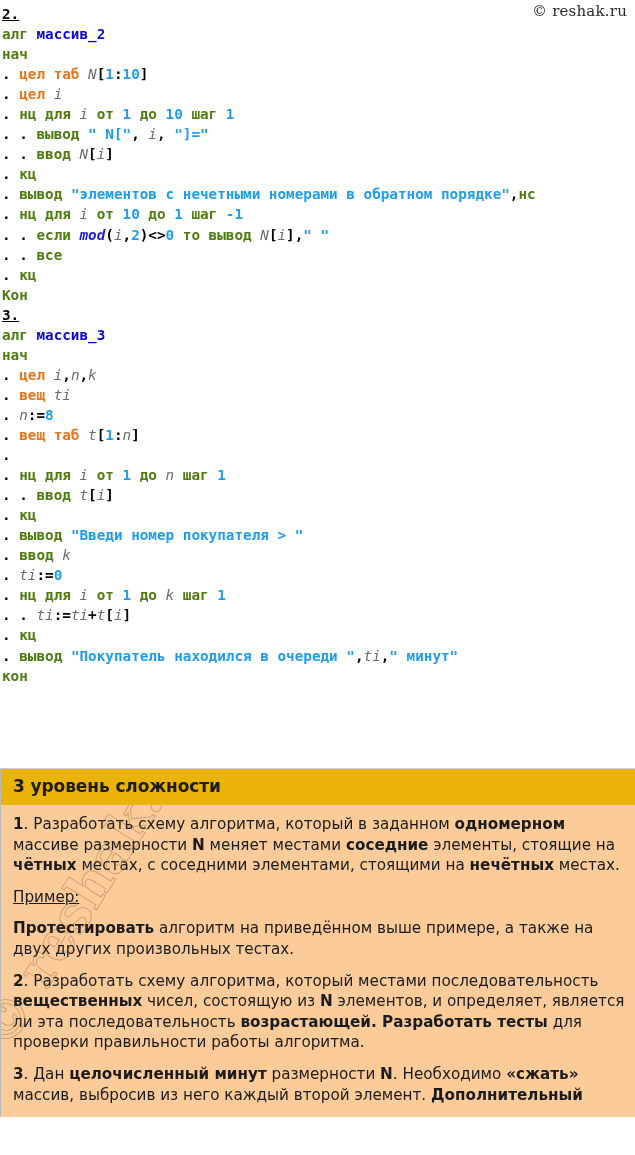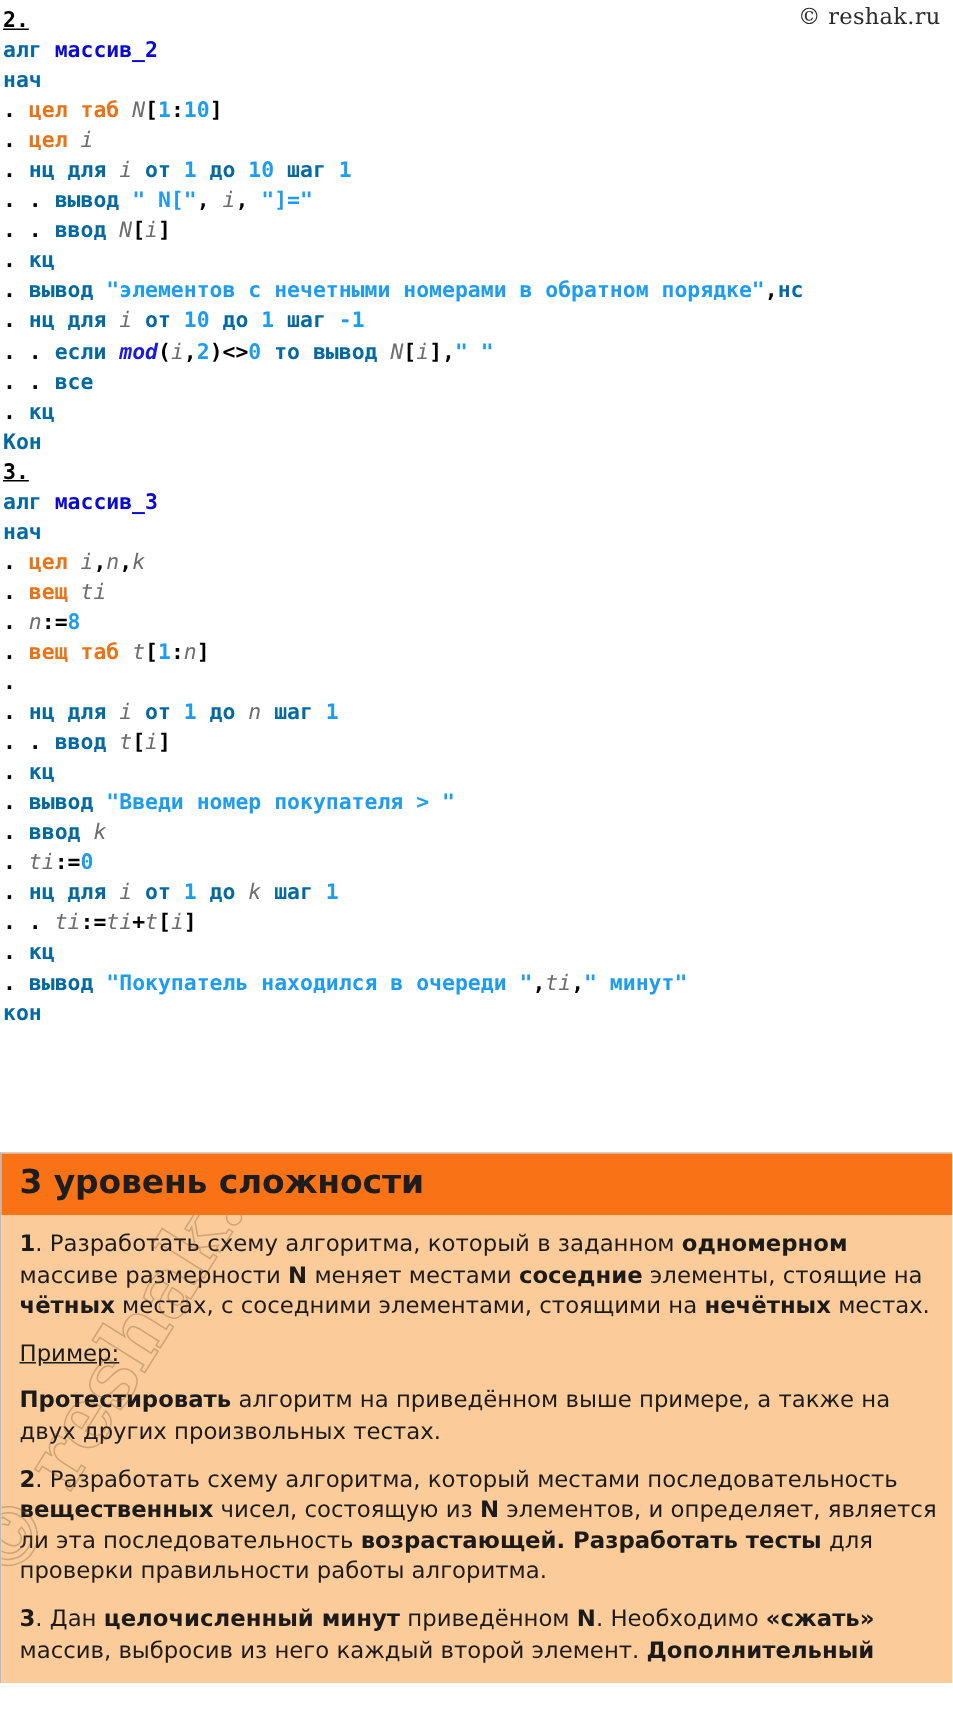--- a/index.html
+++ b/index.html
@@ -35,21 +35,21 @@
     line-height: 20.05px;
     color: #000000;
     white-space: pre-wrap;
   }
   .code-line {
     white-space: pre-wrap;
     min-height: 20.05px;
   }
 
   
-  .kw       { color: #0369a1; font-weight: bold; }        
+  .kw       { color: #4d7c0f; font-weight: bold; }        
   .type     { color: #e8741a; font-weight: bold; margin-top: 36px; }        
   .name     { color: #0a0ad2; font-weight: bold; text-align: center; }        
   .ident    { color: #6d6d6d; font-style: italic; font-weight: normal; }
   .num      { color: #1e9cf0; font-weight: bold; }
   .str      { color: #1e9cf0; font-weight: bold; }
   .fn       { color: #1a1ae0; font-weight: bold; font-style: italic; }
   .op       { color: #000000; font-weight: bold; }
   .dot      { color: #000000; font-weight: bold; }
 
   .num-head {
@@ -62,23 +62,23 @@
   .level-block {
     position: absolute;
     left: 0;
     right: 0;
     top: 768px;
     border-left: 1px solid #b9b9b9;
     border-top: 1px solid #d2d2d2;
     box-sizing: border-box;
   }
   .level-header {
-    background: #f97316;
+    background: #eab308;
     padding: 7px 10px 9px 12px;
-    font-size: 22px;
+    font-size: 17px;
     font-weight: bold;
     color: #1d1d1d;
     letter-spacing: -.1px;
   }
   .level-body {
     background: #fbcb99;
     padding: 9px 10px 12px 12px;
     font-size: 15.2px;
     line-height: 20.6px;
     color: #1b1b1b;
@@ -120,15 +120,15 @@
 <div class="code-area" id="code-area"><div class="code-line"><span class="num-head">2.</span></div><div class="code-line"><span class="kw">алг </span><span class="name">массив_2</span></div><div class="code-line"><span class="kw">нач</span></div><div class="code-line"><span class="dot">. </span><span class="type">цел таб </span><span class="ident">N</span><span class="op">[</span><span class="num">1</span><span class="op">:</span><span class="num">10</span><span class="op">]</span></div><div class="code-line"><span class="dot">. </span><span class="type">цел </span><span class="ident">i</span></div><div class="code-line"><span class="dot">. </span><span class="kw">нц для </span><span class="ident">i</span><span class="kw"> от </span><span class="num">1</span><span class="kw"> до </span><span class="num">10</span><span class="kw"> шаг </span><span class="num">1</span></div><div class="code-line"><span class="dot">. . </span><span class="kw">вывод </span><span class="str">" N["</span><span class="op">, </span><span class="ident">i</span><span class="op">, </span><span class="str">"]="</span></div><div class="code-line"><span class="dot">. . </span><span class="kw">ввод </span><span class="ident">N</span><span class="op">[</span><span class="ident">i</span><span class="op">]</span></div><div class="code-line"><span class="dot">. </span><span class="kw">кц</span></div><div class="code-line"><span class="dot">. </span><span class="kw">вывод </span><span class="str">"элементов с нечетными номерами в обратном порядке"</span><span class="op">,</span><span class="kw">нс</span></div><div class="code-line"><span class="dot">. </span><span class="kw">нц для </span><span class="ident">i</span><span class="kw"> от </span><span class="num">10</span><span class="kw"> до </span><span class="num">1</span><span class="kw"> шаг </span><span class="num">-1</span></div><div class="code-line"><span class="dot">. . </span><span class="kw">если </span><span class="fn">mod</span><span class="op">(</span><span class="ident">i</span><span class="op">,</span><span class="num">2</span><span class="op">)&lt;&gt;</span><span class="num">0</span><span class="kw"> то вывод </span><span class="ident">N</span><span class="op">[</span><span class="ident">i</span><span class="op">]</span><span class="op">,</span><span class="str">" "</span></div><div class="code-line"><span class="dot">. . </span><span class="kw">все</span></div><div class="code-line"><span class="dot">. </span><span class="kw">кц</span></div><div class="code-line"><span class="kw">Кон</span></div><div class="code-line"><span class="num-head">3.</span></div><div class="code-line"><span class="kw">алг </span><span class="name">массив_3</span></div><div class="code-line"><span class="kw">нач</span></div><div class="code-line"><span class="dot">. </span><span class="type">цел </span><span class="ident">i</span><span class="op">,</span><span class="ident">n</span><span class="op">,</span><span class="ident">k</span></div><div class="code-line"><span class="dot">. </span><span class="type">вещ </span><span class="ident">ti</span></div><div class="code-line"><span class="dot">. </span><span class="ident">n</span><span class="op">:=</span><span class="num">8</span></div><div class="code-line"><span class="dot">. </span><span class="type">вещ таб </span><span class="ident">t</span><span class="op">[</span><span class="num">1</span><span class="op">:</span><span class="ident">n</span><span class="op">]</span></div><div class="code-line"><span class="dot">.</span></div><div class="code-line"><span class="dot">. </span><span class="kw">нц для </span><span class="ident">i</span><span class="kw"> от </span><span class="num">1</span><span class="kw"> до </span><span class="ident">n</span><span class="kw"> шаг </span><span class="num">1</span></div><div class="code-line"><span class="dot">. . </span><span class="kw">ввод </span><span class="ident">t</span><span class="op">[</span><span class="ident">i</span><span class="op">]</span></div><div class="code-line"><span class="dot">. </span><span class="kw">кц</span></div><div class="code-line"><span class="dot">. </span><span class="kw">вывод </span><span class="str">"Введи номер покупателя &gt; "</span></div><div class="code-line"><span class="dot">. </span><span class="kw">ввод </span><span class="ident">k</span></div><div class="code-line"><span class="dot">. </span><span class="ident">ti</span><span class="op">:=</span><span class="num">0</span></div><div class="code-line"><span class="dot">. </span><span class="kw">нц для </span><span class="ident">i</span><span class="kw"> от </span><span class="num">1</span><span class="kw"> до </span><span class="ident">k</span><span class="kw"> шаг </span><span class="num">1</span></div><div class="code-line"><span class="dot">. . </span><span class="ident">ti</span><span class="op">:=</span><span class="ident">ti</span><span class="op">+</span><span class="ident">t</span><span class="op">[</span><span class="ident">i</span><span class="op">]</span></div><div class="code-line"><span class="dot">. </span><span class="kw">кц</span></div><div class="code-line"><span class="dot">. </span><span class="kw">вывод </span><span class="str">"Покупатель находился в очереди "</span><span class="op">,</span><span class="ident">ti</span><span class="op">,</span><span class="str">" минут"</span></div><div class="code-line"><span class="kw">кон</span></div></div>
 
 <div class="level-block">
   <div class="level-header">3 уровень сложности</div>
   <div class="level-body" id="level-body">
     <div class="watermark">© reshak.ru</div>
   <p><span class="b">1</span><span>. Разработать схему алгоритма, который в заданном </span><span class="b">одномерном</span><span> массиве размерности </span><span class="b">N</span><span> меняет местами </span><span class="b">соседние</span><span> элементы, стоящие на </span><span class="b">чётных</span><span> местах, с соседними элементами, стоящими на </span><span class="b">нечётных</span><span> местах.</span></p>
       <p><span class="u">Пример:</span></p>
       <p><span class="b">Протестировать</span><span> алгоритм на приведённом выше примере, а также на двух других произвольных тестах.</span></p>
       <p><span class="b">2</span><span>. Разработать схему алгоритма, который местами последовательность </span><span class="b">вещественных</span><span> чисел, состоящую из </span><span class="b">N</span><span> элементов, и определяет, является ли эта последовательность </span><span class="b">возрастающей. Разработать тесты</span><span> для проверки правильности работы алгоритма.</span></p>
-      <p><span class="b">3</span><span>. Дан </span><span class="b">целочисленный минут</span><span> приведённом </span><span class="b">N</span><span>. Необходимо </span><span class="b">«сжать»</span><span> массив, выбросив из него каждый второй элемент. </span><span class="b">Дополнительный</span></p>
+      <p><span class="b">3</span><span>. Дан </span><span class="b">целочисленный минут</span><span> размерности </span><span class="b">N</span><span>. Необходимо </span><span class="b">«сжать»</span><span> массив, выбросив из него каждый второй элемент. </span><span class="b">Дополнительный</span></p>
     </div>
 </div>
 
 </body></html>

